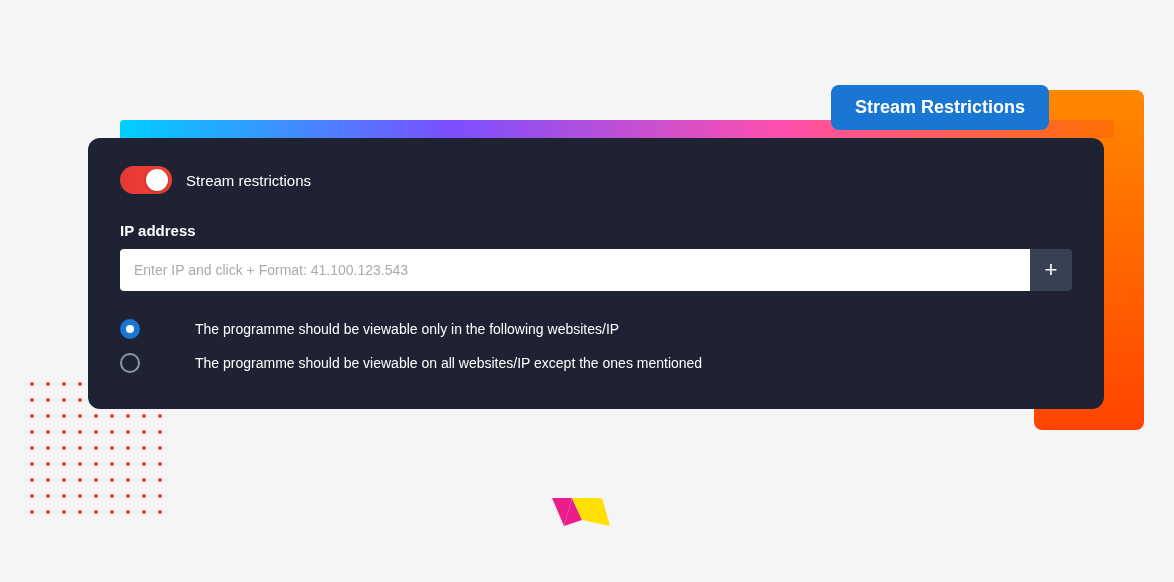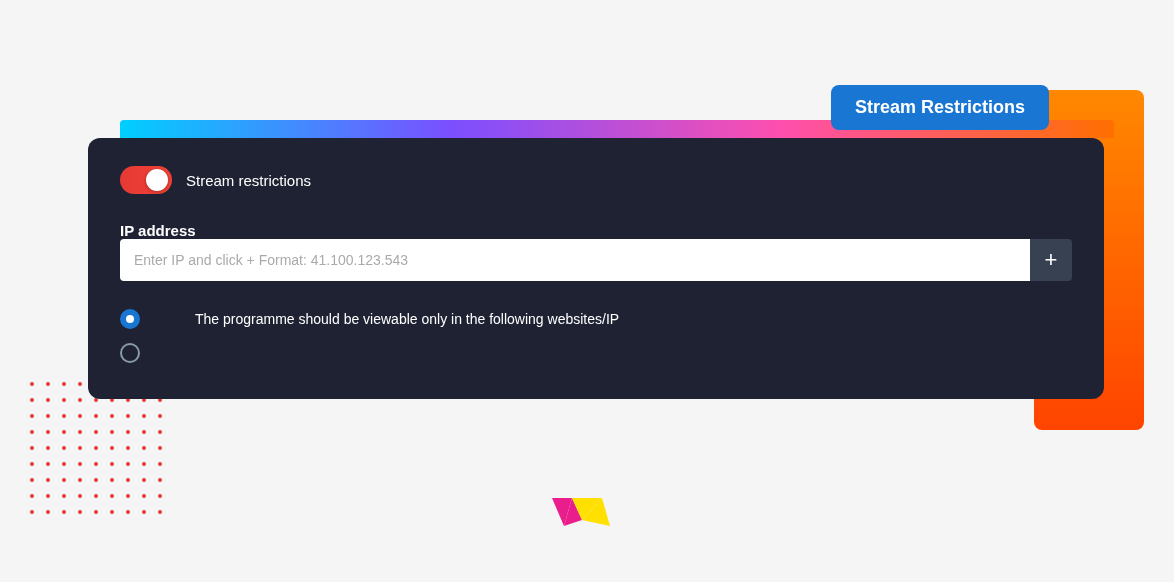--- a/index.html
+++ b/index.html
@@ -128,20 +128,21 @@
 
     
     .ip-section {
       margin-bottom: 28px;
     }
 
     .ip-label {
       color: #ffffff;
       font-size: 15px;
       font-weight: 700;
+      margin-bottom: 10px;
     }
 
     .ip-input-row {
       display: flex;
       align-items: center;
       gap: 0;
     }
 
     .ip-input {
       flex: 1;
@@ -351,20 +352,21 @@
     </div>
   </div>
 
   <div class="radio-group">
     <div class="radio-option">
       <div class="radio-circle selected"></div>
       <span class="radio-text">The programme should be viewable only in the following websites/IP</span>
     </div>
     <div class="radio-option">
       <div class="radio-circle unselected"></div>
+      <span class="radio-text">The programme should be viewable on all websites/IP except the ones mentioned</span>
     </div>
   </div>
 
 </div>
 
 <div class="logo-area">
   <svg class="logo-svg" viewBox="0 0 70 50" xmlns="http://www.w3.org/2000/svg">
 
     <polygon points="0,0 20,0 12,28" fill="#e91e8c"></polygon>
     <polygon points="12,28 20,0 30,22" fill="#e91e8c"></polygon>

